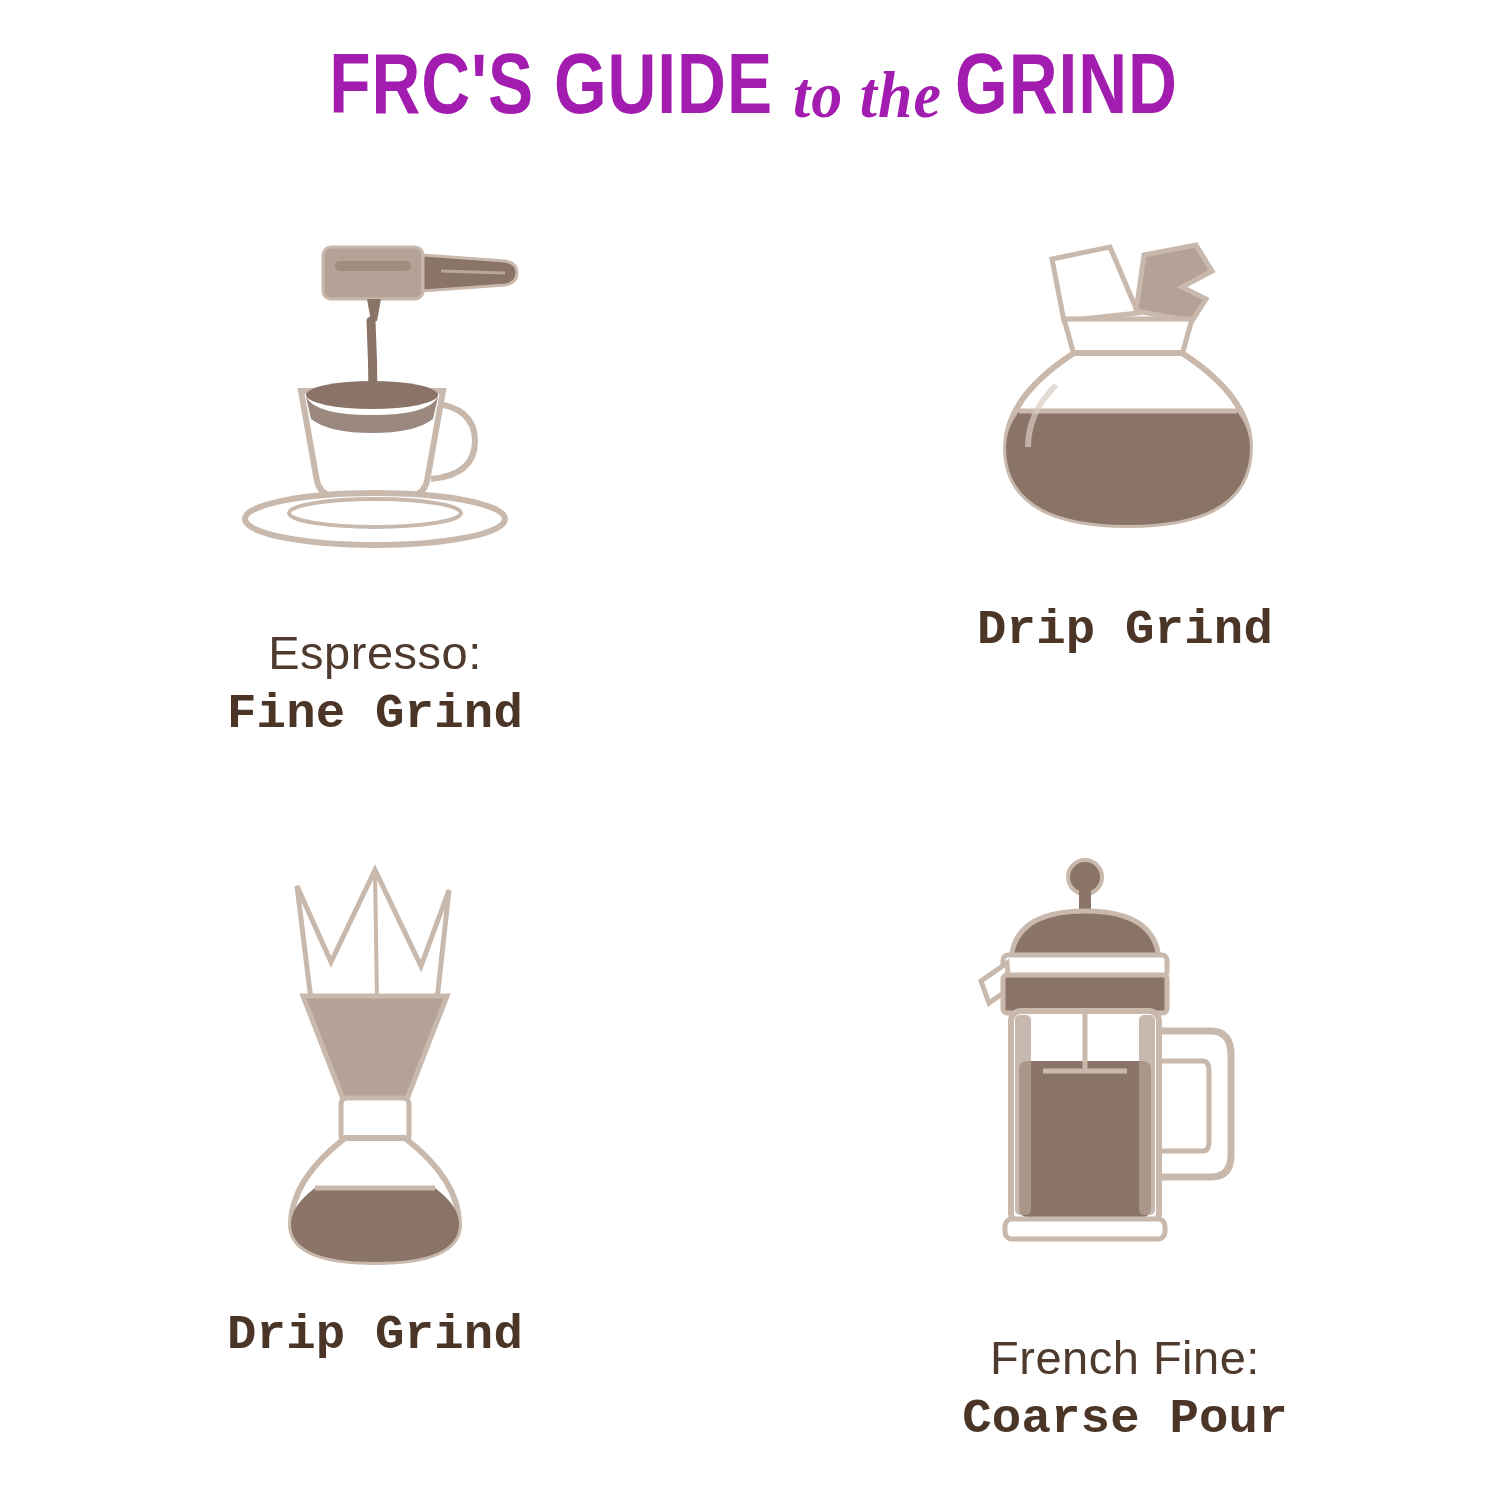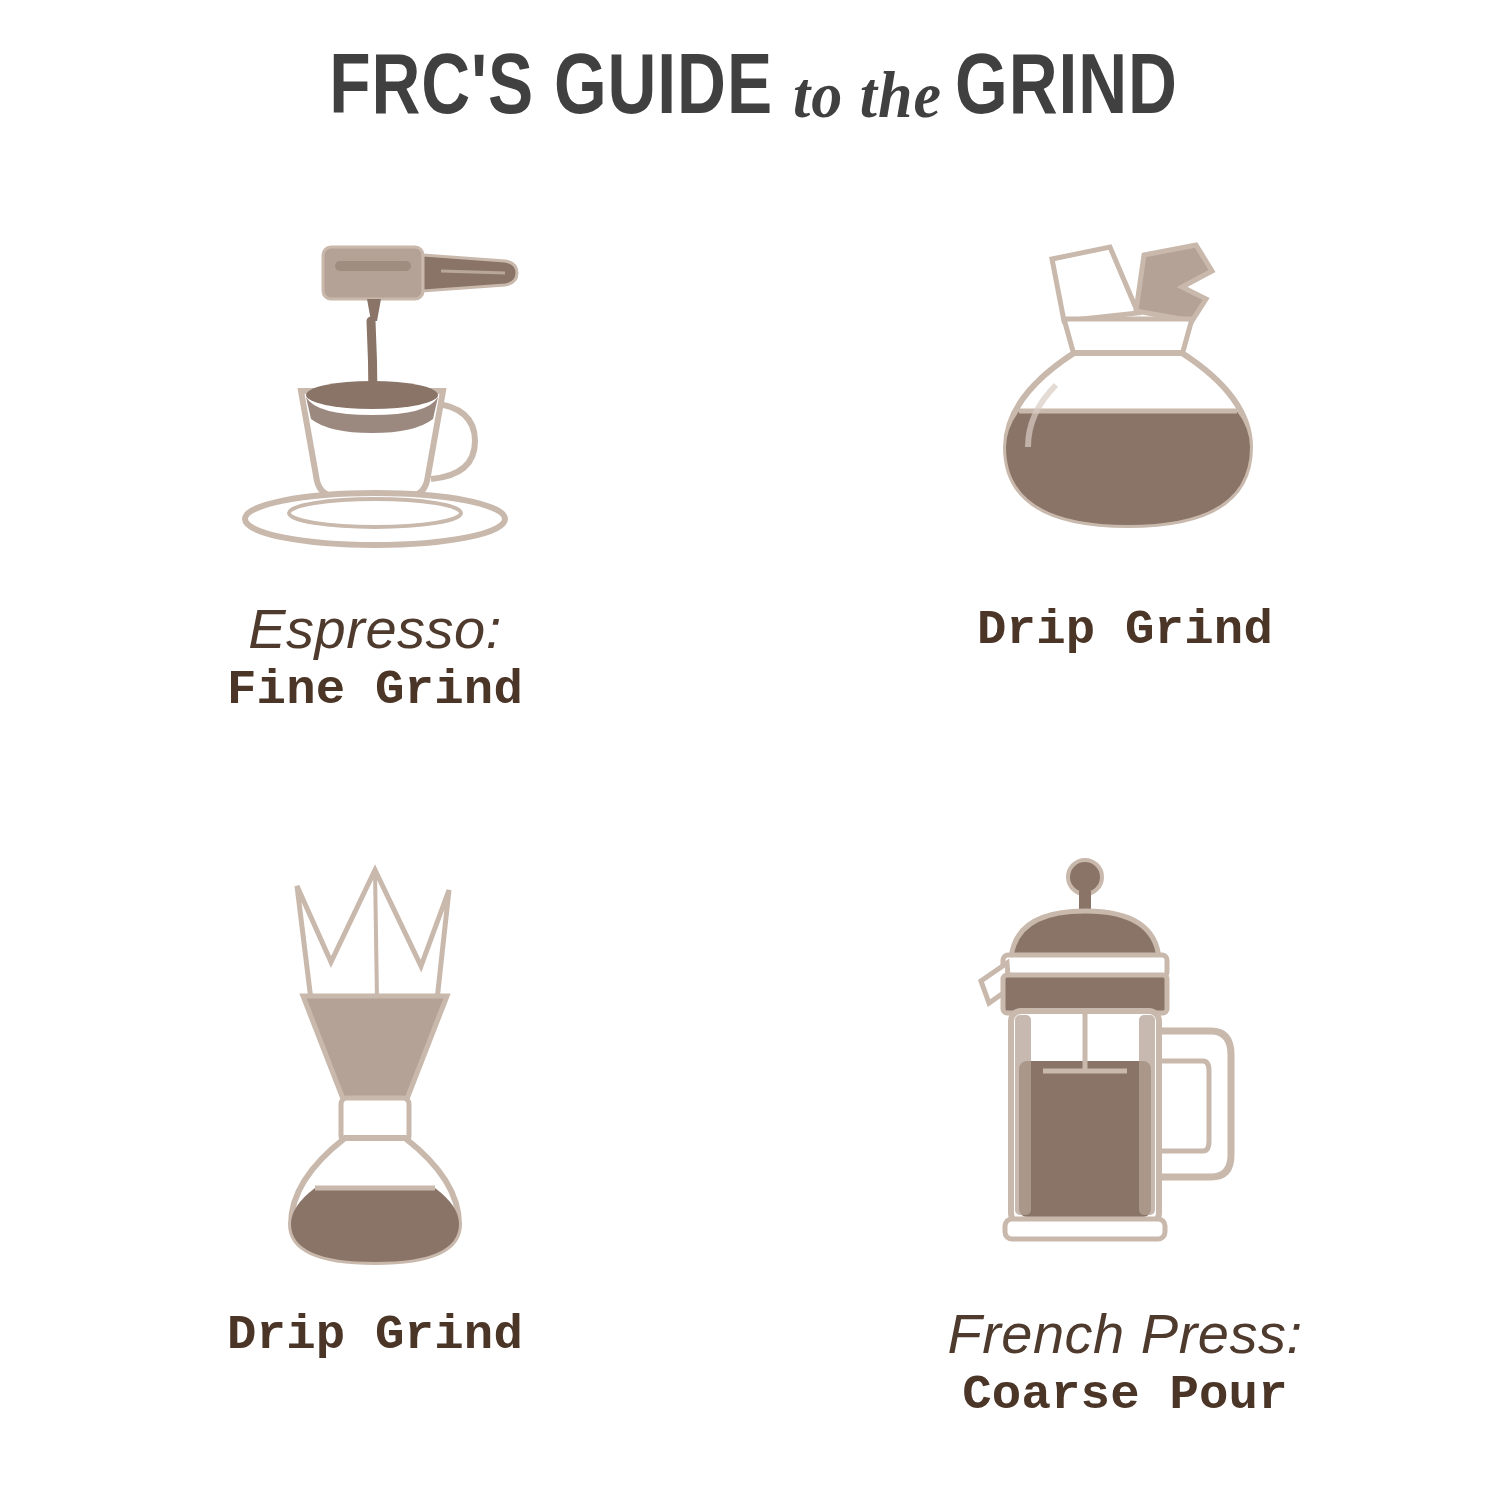--- a/index.html
+++ b/index.html
@@ -27,21 +27,21 @@
     position: absolute;
     top: 48px;
     left: 0;
     width: 1500px;
     text-align: center;
     font-family: "Liberation Sans", sans-serif;
     font-size: 72px;
     line-height: 86px;
     font-weight: bold;
     letter-spacing: 1px;
-    color: #404040;
+    color: #a21caf;
     white-space: nowrap;
   }
   .title .t-main {
     display: inline-block;
     transform: scaleY(1.18) scaleX(0.94);
     transform-origin: center bottom;
   }
   .title .t-script {
     display: inline-block;
     font-family: "Liberation Serif", serif;
@@ -76,25 +76,25 @@
     align-items: center;
     justify-content: center;
   }
   .cell.row2 .art { height: 450px; }
   .caption {
     text-align: center;
     margin-top: 14px;
   }
   .caption .method {
     font-family: "Liberation Sans", sans-serif;
-    font-style: italic;
-    font-size: 56px;
+    font-size: 47px;
     line-height: 60px;
     color: #4f3a2e;
     letter-spacing: 0.5px;
+    margin-top: 24px;
   }
   .caption .grind {
     font-family: Liberation Mono, monospace;
     font-weight: bold;
     font-size: 49px;
     line-height: 62px;
     color: #4a3527;
     letter-spacing: 0.2px;
   }
   svg { display: block; }
@@ -209,19 +209,19 @@
           <rect x="40" y="160" width="16" height="200" rx="5" fill="#b5a296" opacity="0.75"></rect>
           <rect x="164" y="160" width="16" height="200" rx="5" fill="#b5a296" opacity="0.75"></rect>
 
           <path d="M184 176 L236 176 Q256 176 256 200 L256 300 Q256 322 236 322 L184 322" fill="none" stroke="#c9b8ac" stroke-width="7"></path>
           <path d="M184 206 L228 206 Q234 206 234 216 L234 286 Q234 296 228 296 L184 296" fill="none" stroke="#c9b8ac" stroke-width="5"></path>
 
           <rect x="30" y="364" width="160" height="20" rx="7" fill="#ffffff" stroke="#c9b8ac" stroke-width="5"></rect>
         </svg>
       </div>
       <div class="caption">
-        <div class="method">French Press:</div>
+        <div class="method">French Fine:</div>
         <div class="grind">Coarse Pour</div>
       </div>
     </div>
 
   </div>
 </div>
 
 </body></html>

